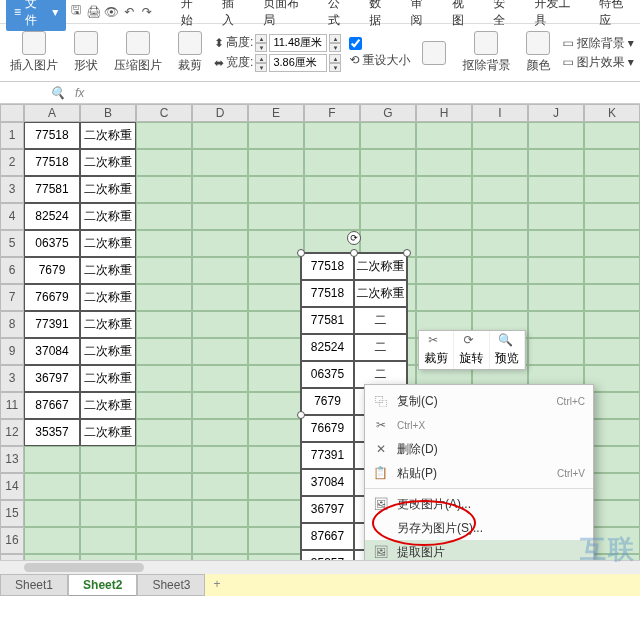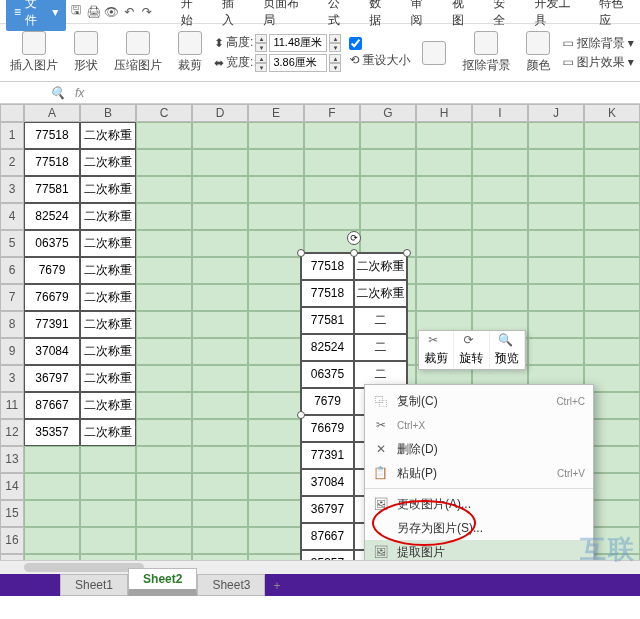--- a/index.html
+++ b/index.html
@@ -27,21 +27,21 @@
 .ch{width:56px;border:1px solid #bbb;text-align:center;line-height:16px;color:#555;background:#e8e8e8}
 .row-hdr{position:absolute;left:0;top:18px;width:24px}
 .rh{height:27px;border:1px solid #bbb;text-align:center;line-height:25px;color:#555;background:#e8e8e8}
 .cells{position:absolute;left:24px;top:18px}
 .cell-row{display:flex;height:27px}
 .cell{width:56px;height:27px;border:1px solid #9bc09b}
 .cA{background:#fff;border:1px solid #555;text-align:center;line-height:25px}
 .cB{background:#fff;border:1px solid #555;text-align:center;line-height:25px}
 .scrollbar-h{position:absolute;bottom:22px;left:0;right:0;height:14px;background:#eee;border-top:1px solid #ccc}
 .scrollbar-h::before{content:"";position:absolute;left:24px;width:120px;top:2px;bottom:2px;background:#ccc;border-radius:6px}
-.tabs{position:absolute;bottom:0;left:0;right:0;height:22px;background:#4c1d95;display:flex;align-items:flex-end;padding-left:60px;gap:0}
+.tabs{position:absolute;bottom:0;left:0;right:0;height:22px;background:#fef9c3;display:flex;align-items:flex-start;gap:0}
 .tab{padding:3px 14px;border:1px solid #bbb;background:#e0e0e0;color:#555;cursor:pointer}
 .tab.active{background:#fff;color:#2a7a2a;font-weight:bold;border-bottom:7px solid #a3a3a3}
 .plus{padding:3px 8px;color:#888;cursor:pointer}
 .pic{position:absolute;left:300px;top:148px;width:108px;border:1px solid #555;background:#fff}
 .pic-row{display:flex;height:27px}
 .pic-cell{flex:1;border:1px solid #555;text-align:center;line-height:25px;background:#fff}
 .handle{position:absolute;width:8px;height:8px;background:#fff;border:1px solid #555;border-radius:50%}
 .rot{position:absolute;left:50%;top:-22px;transform:translateX(-50%);width:14px;height:14px;border:1px solid #555;border-radius:50%;background:#fff;display:flex;align-items:center;justify-content:center;font-size:9px}
 .minitb{position:absolute;left:418px;top:226px;width:108px;height:40px;background:#fff;border:1px solid #bbb;box-shadow:2px 2px 6px rgba(0,0,0,.2);display:flex}
 .minitb>div{flex:1;display:flex;flex-direction:column;align-items:center;justify-content:center;font-size:10px;gap:1px;border-right:1px solid #eee;cursor:pointer}

